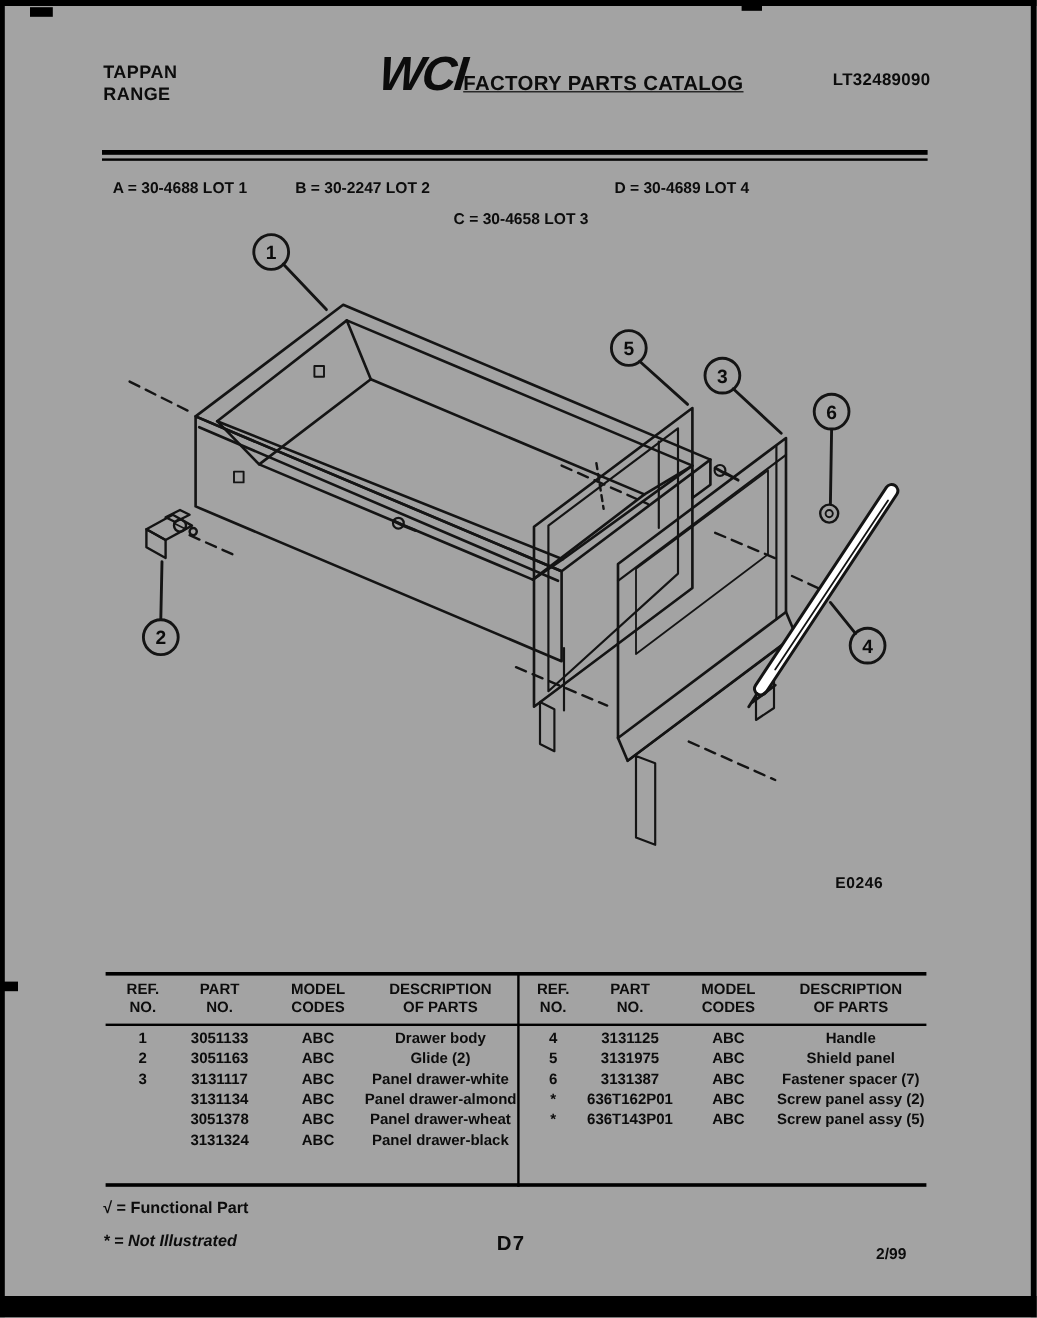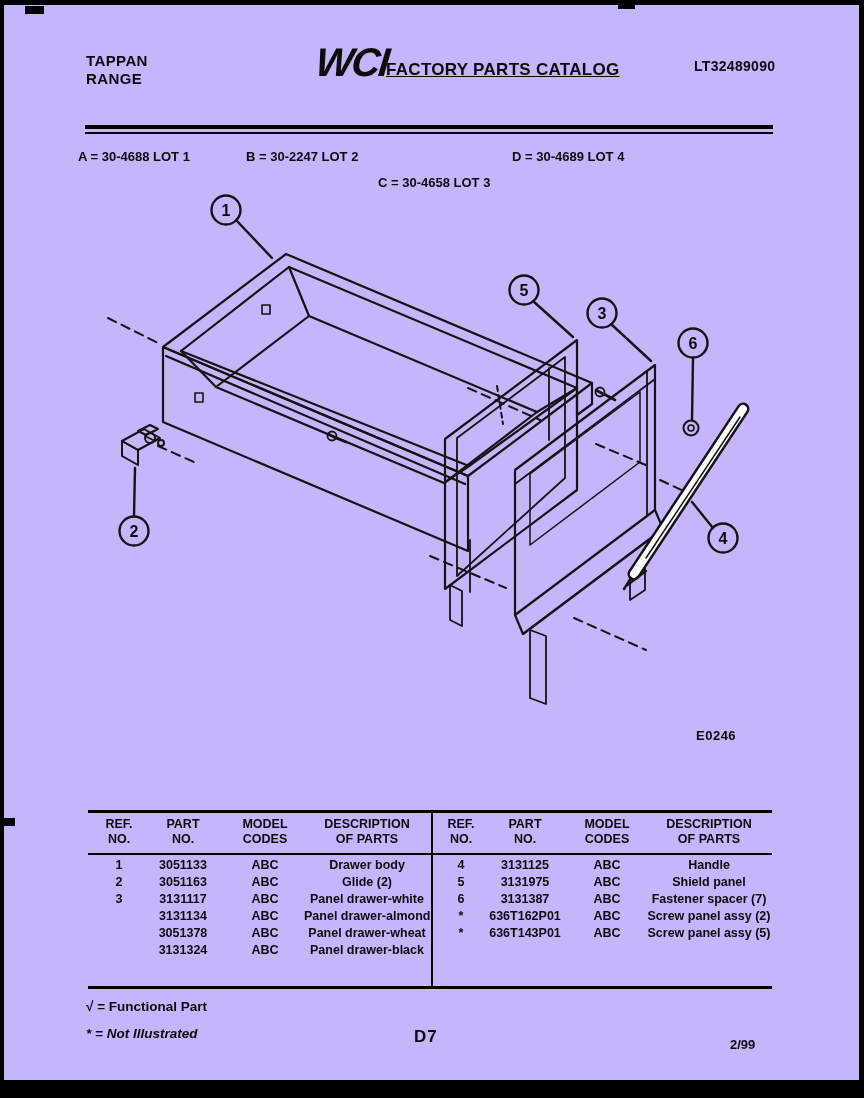--- a/index.html
+++ b/index.html
@@ -1,17 +1,17 @@
 <!DOCTYPE html>
 <html><head>
 <meta charset="utf-8">
 <style>
   html,body{margin:0;padding:0;background:#888;}
   .page{
-    position:relative;width:864px;height:1098px;background:#c4b5fd;
+    position:relative;width:864px;height:1098px;background:#a3a3a3;
     font-family:"Liberation Sans",sans-serif;font-weight:700;color:#0c0c0c;
     overflow:hidden;margin:0 auto;
   }
   .abs{position:absolute;}
   
   .b-top{left:0;top:0;width:864px;height:5px;background:#000;}
   .b-bottom{left:0;top:1080px;width:864px;height:18px;background:#000;}
   .b-left{left:0;top:0;width:4px;height:1098px;background:#000;}
   .b-right{left:859px;top:0;width:5px;height:1098px;background:#000;}
   .tick{background:#000;}
@@ -57,21 +57,21 @@
     <div>TAPPAN</div>
     <div>RANGE</div>
   </div>
   <div class="abs logo">WCI</div>
   <div class="abs cat-title">FACTORY PARTS CATALOG</div>
   <div class="abs doc-num">LT32489090</div>
   <div class="abs dbl-rule-a"></div>
   <div class="abs dbl-rule-b"></div>
 
   <div class="model-line">
-    <span style="left:78px;">A = 30-4688 LOT 1</span>
+    <span style="left:94px;">A = 30-4688 LOT 1</span>
     <span style="left:246px;">B = 30-2247 LOT 2</span>
     <span style="left:378px;margin-top:26px;">C = 30-4658 LOT 3</span>
     <span style="left:512px;">D = 30-4689 LOT 4</span>
   </div>
 
   <svg width="864" height="790" viewBox="0 0 864 790">
     <g fill="none" stroke="#141414" stroke-width="2.2" stroke-linejoin="round" stroke-linecap="round">
 
       <g>
         <path d="M163,347 L286,254 L592,383 L468,476 Z"></path>

